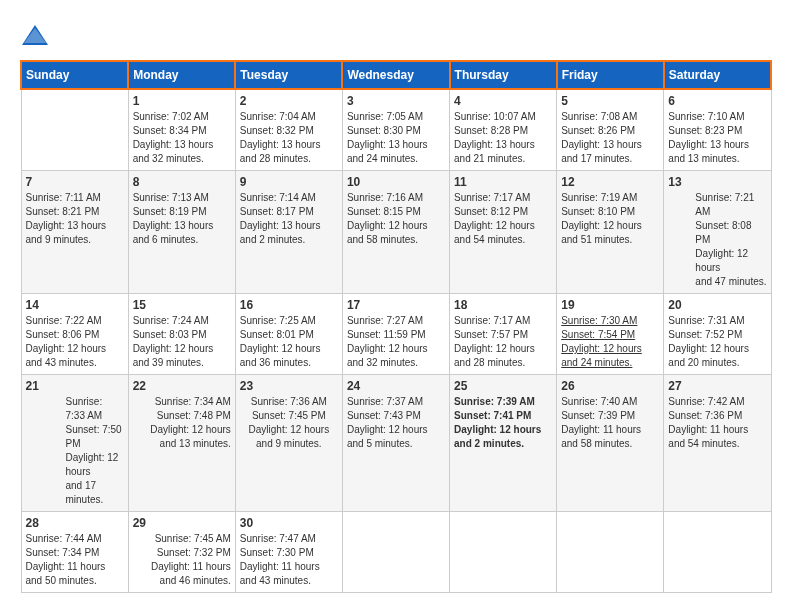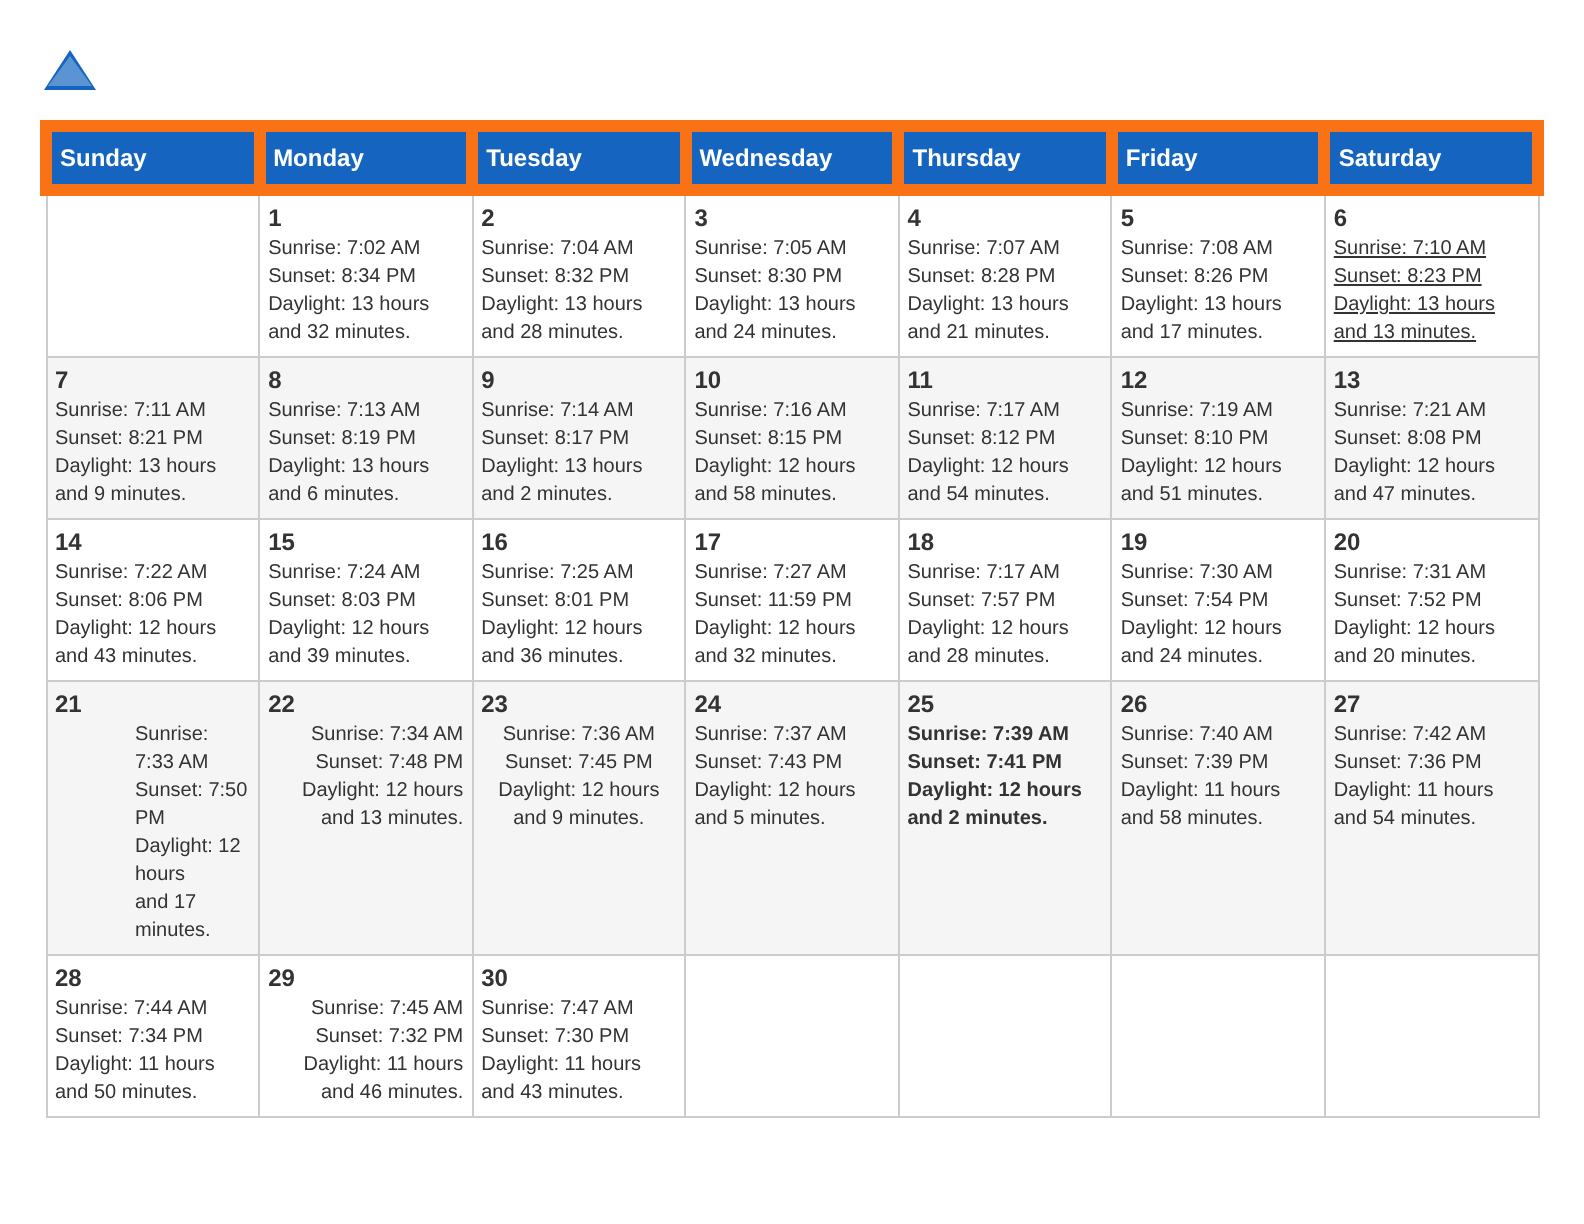--- a/index.html
+++ b/index.html
@@ -57,21 +57,21 @@
       border-collapse: collapse;
       font-size: 11px;
     }
     thead tr th {
       background-color: #1565C0;
       color: #fff;
       padding: 6px 4px;
       text-align: left;
       font-size: 12px;
       font-weight: bold;
-      border: 6px solid #f97316;
+      border: 2px solid #f97316;
     }
     tbody tr td {
       border: 1px solid #ccc;
       vertical-align: top;
       padding: 4px;
       width: 14.28%;
       min-height: 80px;
       color: #333;
     }
     .day-num {
@@ -146,35 +146,35 @@
         </td>
         <td>
           <span class="day-num">3</span>
           <div class="day-info" style="white-space: pre-line;">Sunrise: 7:05 AM
 Sunset: 8:30 PM
 Daylight: 13 hours
 and 24 minutes.</div>
         </td>
         <td>
           <span class="day-num">4</span>
-          <div class="day-info" style="white-space: pre-line;">Sunrise: 7:07 AM
+          <div class="day-info" style="white-space: pre-line;">Sunrise: 10:07 AM
 Sunset: 8:28 PM
 Daylight: 13 hours
 and 21 minutes.</div>
         </td>
         <td>
           <span class="day-num">5</span>
           <div class="day-info" style="white-space: pre-line;">Sunrise: 7:08 AM
 Sunset: 8:26 PM
 Daylight: 13 hours
 and 17 minutes.</div>
         </td>
         <td>
           <span class="day-num">6</span>
-          <div class="day-info" style="white-space: pre-line; text-decoration: underline;">Sunrise: 7:10 AM
+          <div class="day-info" style="white-space: pre-line;">Sunrise: 7:10 AM
 Sunset: 8:23 PM
 Daylight: 13 hours
 and 13 minutes.</div>
         </td>
       </tr>
       <tr>
         <td>
           <span class="day-num">7</span>
           <div class="day-info" style="white-space: pre-line;">Sunrise: 7:11 AM
 Sunset: 8:21 PM
@@ -211,21 +211,21 @@
         </td>
         <td>
           <span class="day-num">12</span>
           <div class="day-info" style="white-space: pre-line;">Sunrise: 7:19 AM
 Sunset: 8:10 PM
 Daylight: 12 hours
 and 51 minutes.</div>
         </td>
         <td>
           <span class="day-num">13</span>
-          <div class="day-info" style="white-space: pre-line;">Sunrise: 7:21 AM
+          <div class="day-info" style="white-space: pre-line; margin-left: 27px;">Sunrise: 7:21 AM
 Sunset: 8:08 PM
 Daylight: 12 hours
 and 47 minutes.</div>
         </td>
       </tr>
       <tr>
         <td>
           <span class="day-num">14</span>
           <div class="day-info" style="white-space: pre-line;">Sunrise: 7:22 AM
 Sunset: 8:06 PM
@@ -255,21 +255,21 @@
         </td>
         <td>
           <span class="day-num">18</span>
           <div class="day-info" style="white-space: pre-line;">Sunrise: 7:17 AM
 Sunset: 7:57 PM
 Daylight: 12 hours
 and 28 minutes.</div>
         </td>
         <td>
           <span class="day-num">19</span>
-          <div class="day-info" style="white-space: pre-line;">Sunrise: 7:30 AM
+          <div class="day-info" style="white-space: pre-line; text-decoration: underline;">Sunrise: 7:30 AM
 Sunset: 7:54 PM
 Daylight: 12 hours
 and 24 minutes.</div>
         </td>
         <td>
           <span class="day-num">20</span>
           <div class="day-info" style="white-space: pre-line;">Sunrise: 7:31 AM
 Sunset: 7:52 PM
 Daylight: 12 hours
 and 20 minutes.</div>

